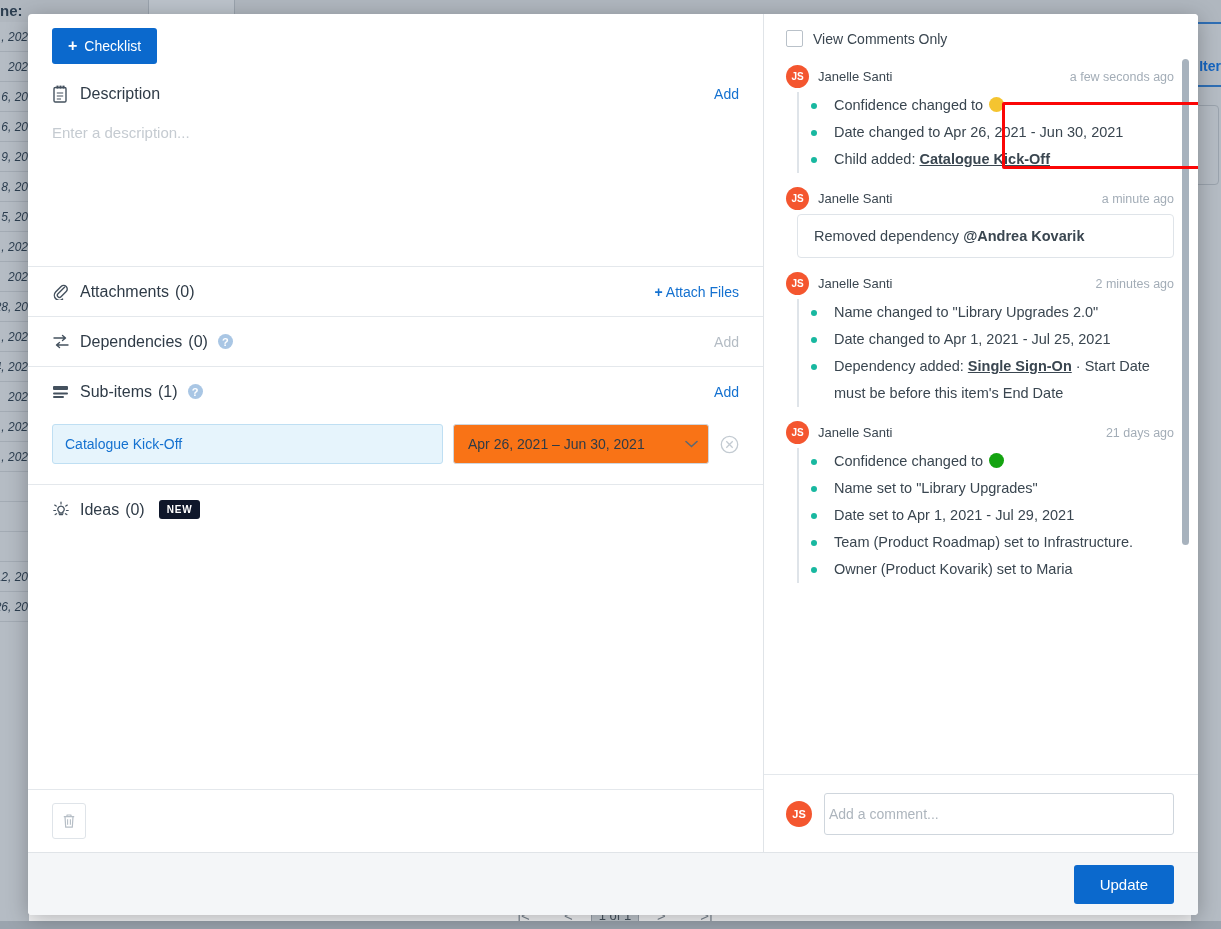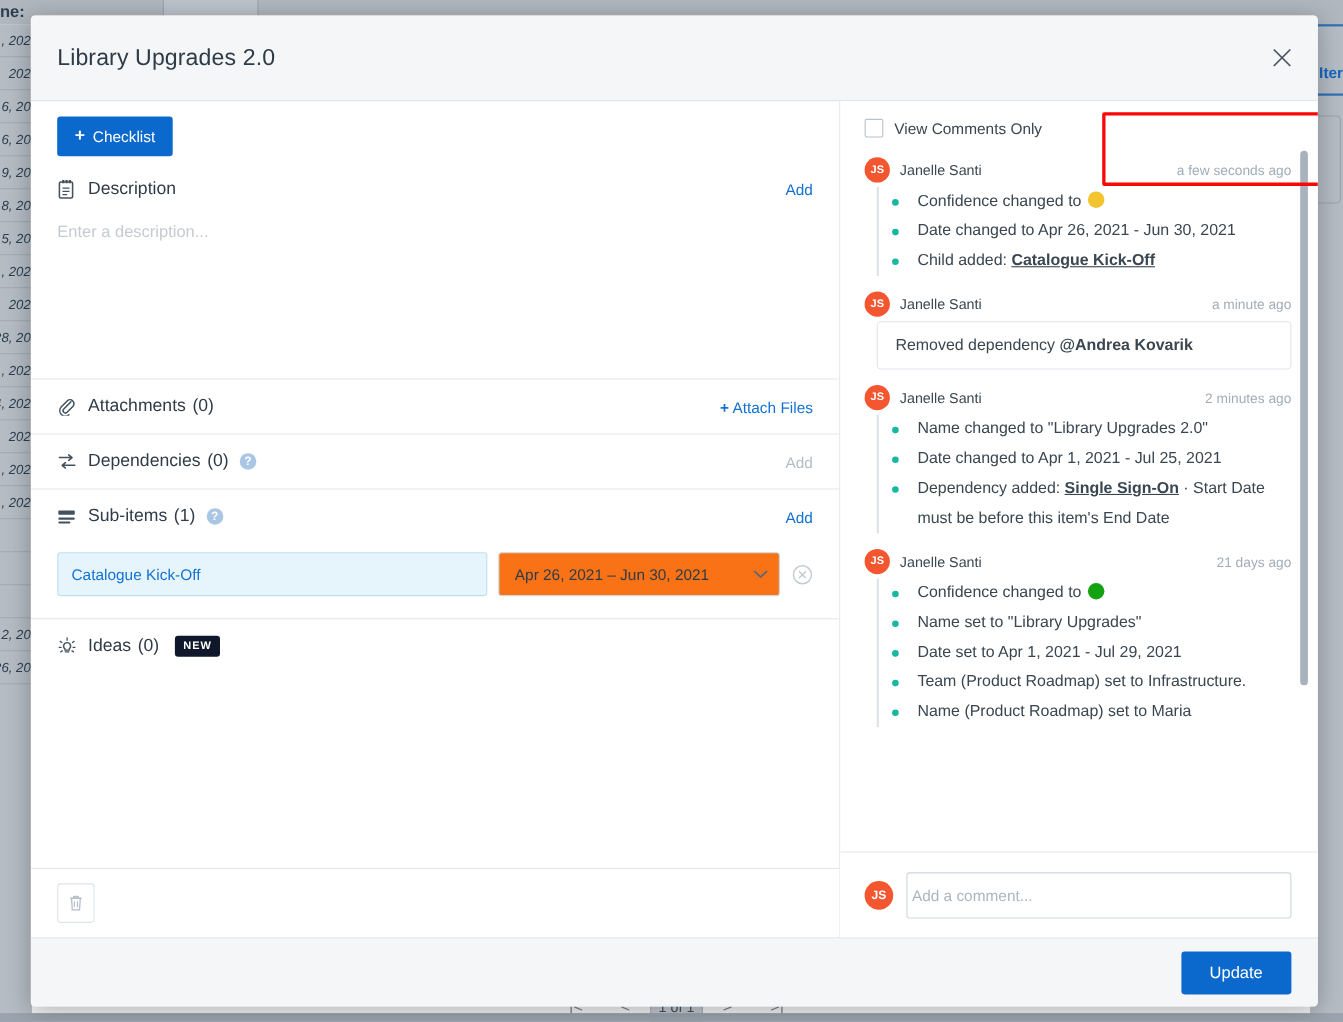--- a/index.html
+++ b/index.html
@@ -207,28 +207,20 @@
     <span class="pg arrow">&lt;</span>
     <span class="pg cur">1 of 1</span>
     <span class="pg arrow">&gt;</span>
     <span class="pg arrow">&gt;|</span>
   </div>
   <div class="bg-bottom-strip"></div>
 </div>
 
 <div id="modal">
 
-  <div class="modal-header">
-    <div class="modal-title">Library Upgrades 2.0</div>
-    <div class="close-btn">
-      <svg width="17" height="17" viewBox="0 0 17 17">
-          <path d="M1 1 L16 16 M16 1 L1 16" stroke="#4a555f" stroke-width="1.6" fill="none"></path>
-        </svg>
-    </div>
-  </div>
 
   <div class="modal-body">
 
     <div class="left-col">
       <div class="left-scroll">
 
         <div class="checklist-wrap">
           <button class="btn-checklist">
             <span class="plus">+</span>
             <span>Checklist</span>
@@ -394,21 +386,21 @@
             <div class="entry-head">
               <span class="avatar">JS</span>
               <span class="entry-author">Janelle Santi</span>
               <span class="entry-time">21 days ago</span>
             </div>
             <ul class="entry-list">
               <li><span>Confidence changed to </span><span class="dot-emoji" style="background: rgb(20, 163, 16);"></span></li>
               <li><span>Name set to "Library Upgrades"</span></li>
               <li><span>Date set to Apr 1, 2021 - Jul 29, 2021</span></li>
               <li><span>Team (Product Roadmap) set to Infrastructure.</span></li>
-              <li><span>Name (Product Roadmap) set to Maria</span></li>
+              <li><span>Owner (Product Kovarik) set to Maria</span></li>
             </ul>
           </div>
         </div>
 
       <div class="composer">
         <div class="avatar">JS</div>
         <div class="composer-input">
           <span>Add a comment...</span>
         </div>
       </div>

